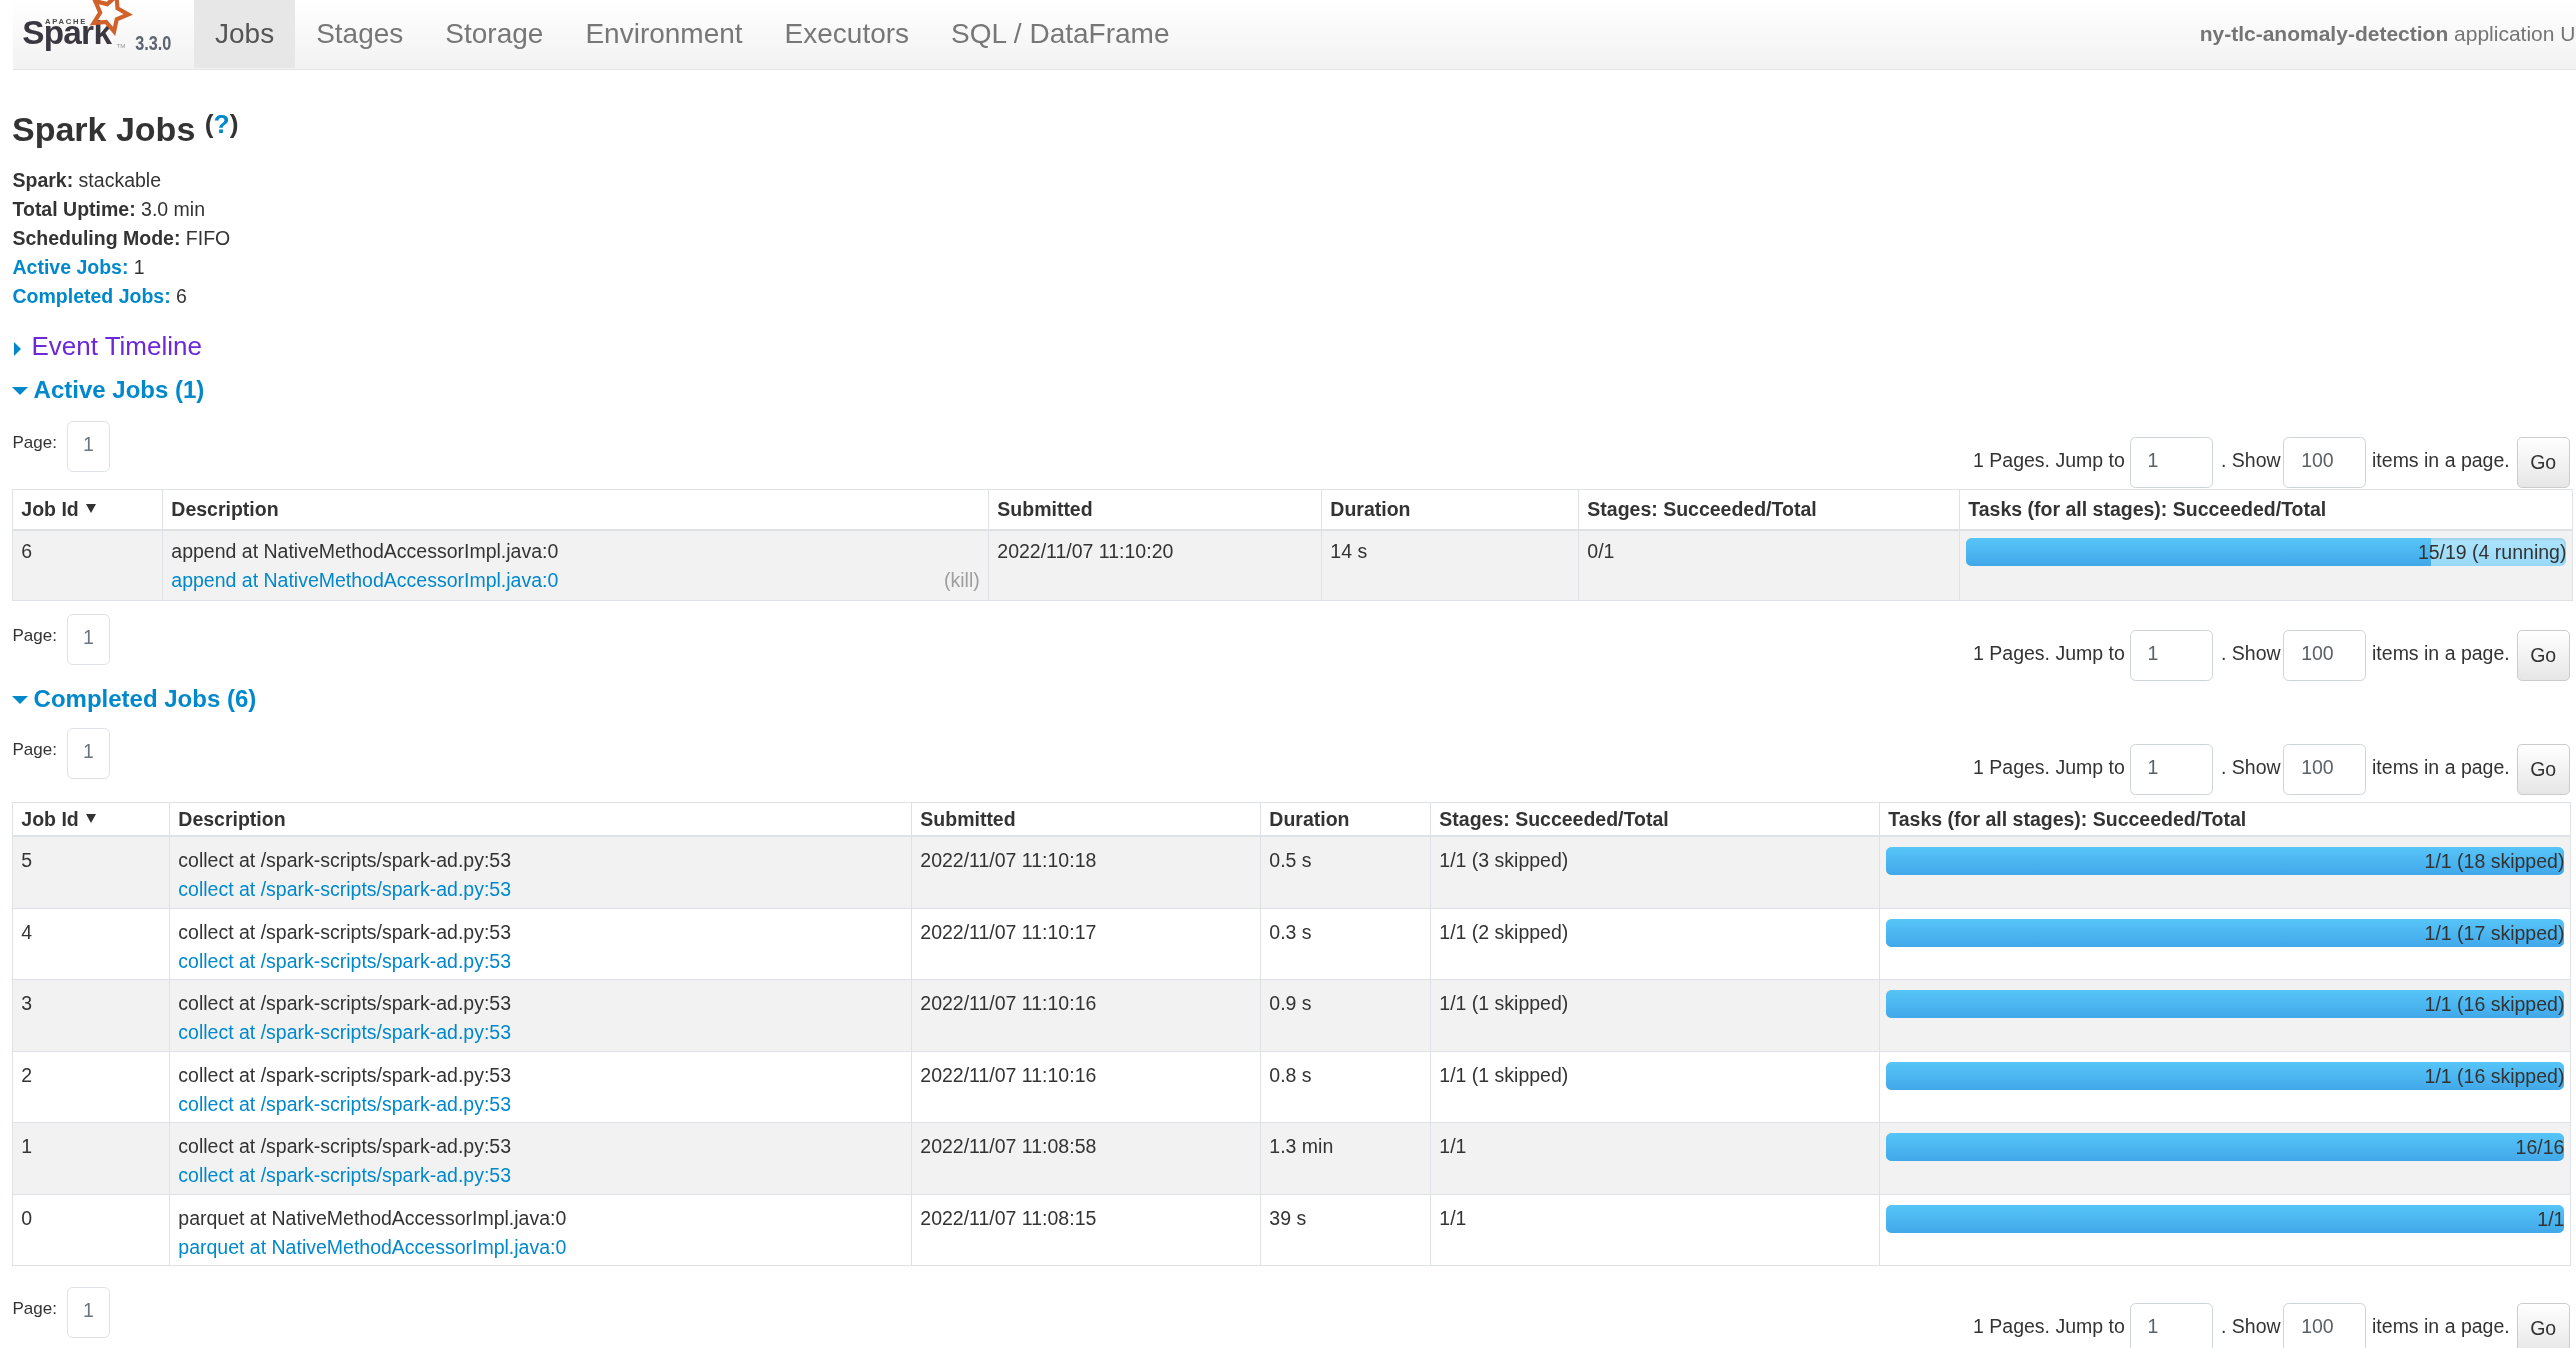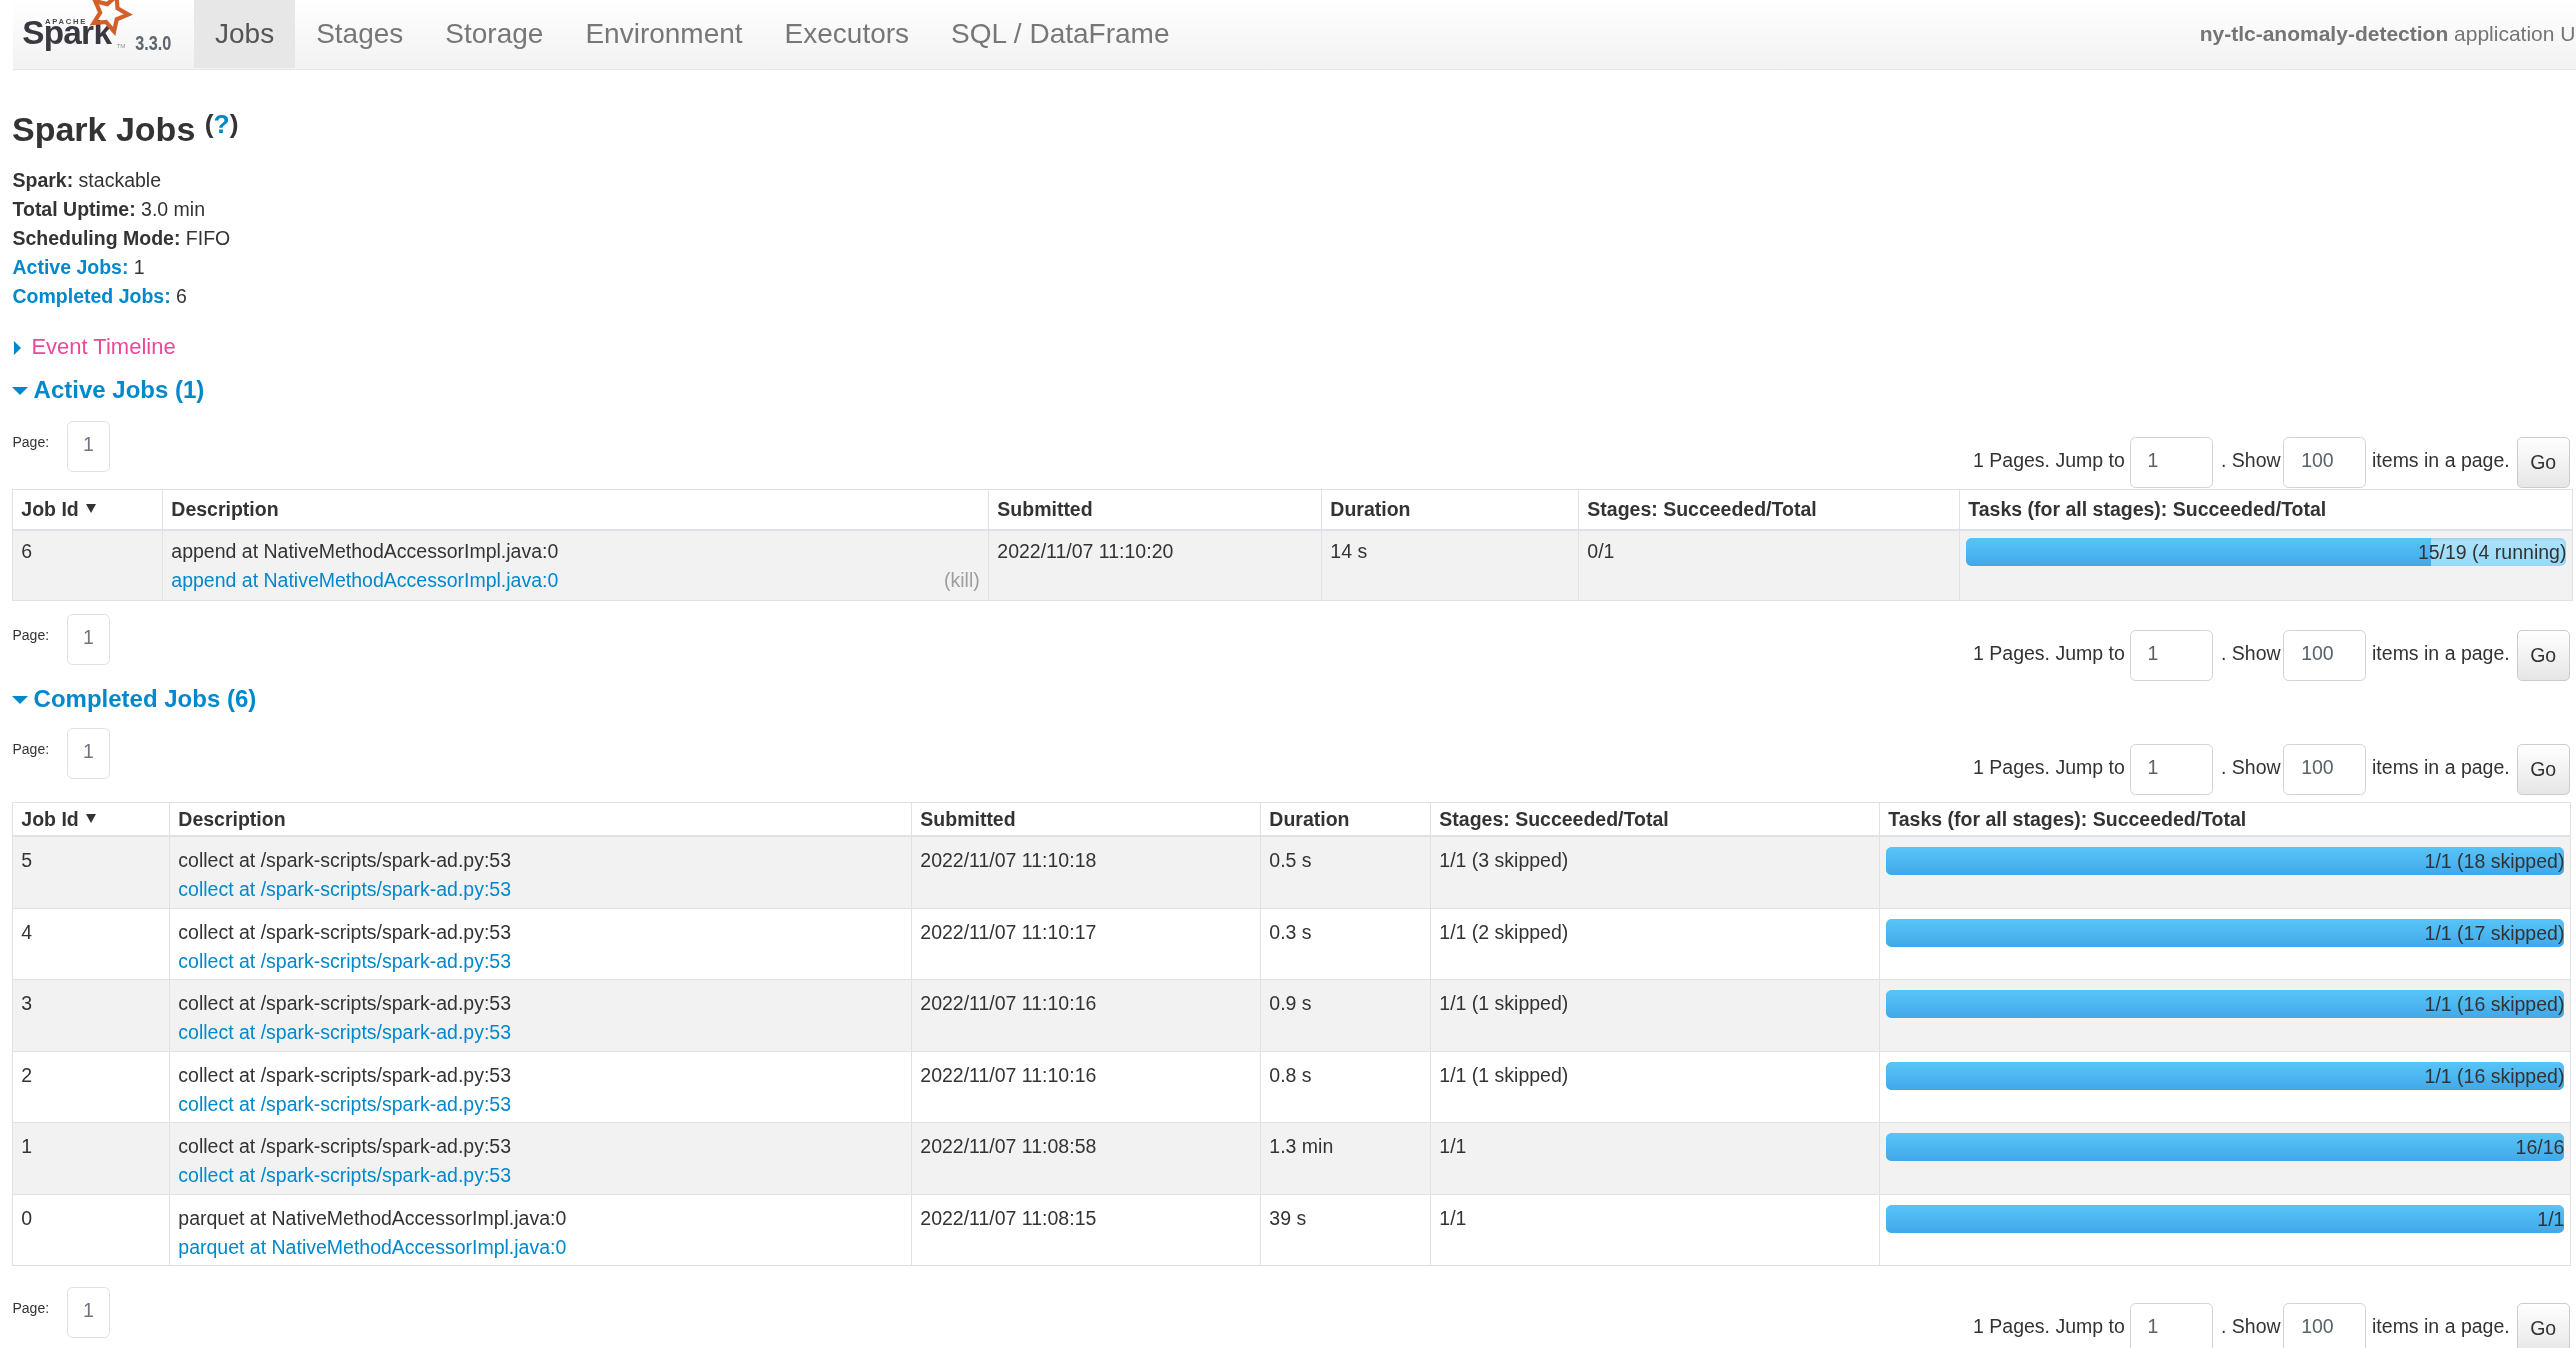--- a/index.html
+++ b/index.html
@@ -31,25 +31,25 @@
   border-right: 8.3px solid transparent; border-top: 8.3px solid #0088cc; margin-right: 5.6px;
   vertical-align: 2.8px; }
 .arrow-closed { display: inline-block; width: 0; height: 0; border-top: 7px solid transparent;
   border-bottom: 7px solid transparent; border-left: 7.7px solid #0088cc; margin-right: 10.4px;
   vertical-align: -0.7px; }
 
 
 .sumlist { position: absolute; left: 12.5px; top: 166px; line-height: 29px; font-size: 19.5px; }
 .sumlist .strong { font-weight: bold; }
 .sumlist a { color: #0088cc; font-weight: bold; text-decoration: none; }
-.evtline { position: absolute; left: 14px; top: 332px; line-height: 29px; font-size: 22px; color: #ec4899; }
+.evtline { position: absolute; left: 14px; top: 332px; line-height: 29px; font-size: 26px; color: #6d28d9; }
 
 
 .pagrow { position: absolute; left: 0; width: 2576px; height: 51px; }
-.pagrow .plabel { position: absolute; left: 12.5px; top: -4.2px; height: 51px; line-height: 51px; font-size: 14px; color: #333; }
+.pagrow .plabel { position: absolute; left: 12.5px; top: -4.2px; height: 51px; line-height: 51px; font-size: 17px; color: #333; }
 .pagbox { position: absolute; left: 67px; top: 0; width: 43px; height: 51px;
   border: 1.4px solid #dee2e6; border-radius: 5.6px; color: #6c757d; font-size: 19.5px;
   display: flex; align-items: center; justify-content: center; background: #fff; padding-bottom: 4.2px; }
 .pform { position: absolute; right: 6.3px; top: 16px; height: 51px; display: flex; align-items: center; font-size: 19.5px; color: #333; }
 .pform span { position: relative; top: -2.1px; }
 .pform .inp { width: 83px; height: 51px; border: 1.4px solid #ced4da; border-radius: 5.6px;
   color: #5a6268; font-size: 19.5px; display: flex; align-items: center; padding: 0 0 4.2px 16.7px; background: #fff; }
 .pform .golink { width: 53px; height: 51px; border: 1.4px solid #cccccc; border-radius: 5px;
   background: linear-gradient(to bottom, #ffffff, #e6e6e6); color: #333;
   display: flex; align-items: center; justify-content: center; padding-bottom: 1px; }

